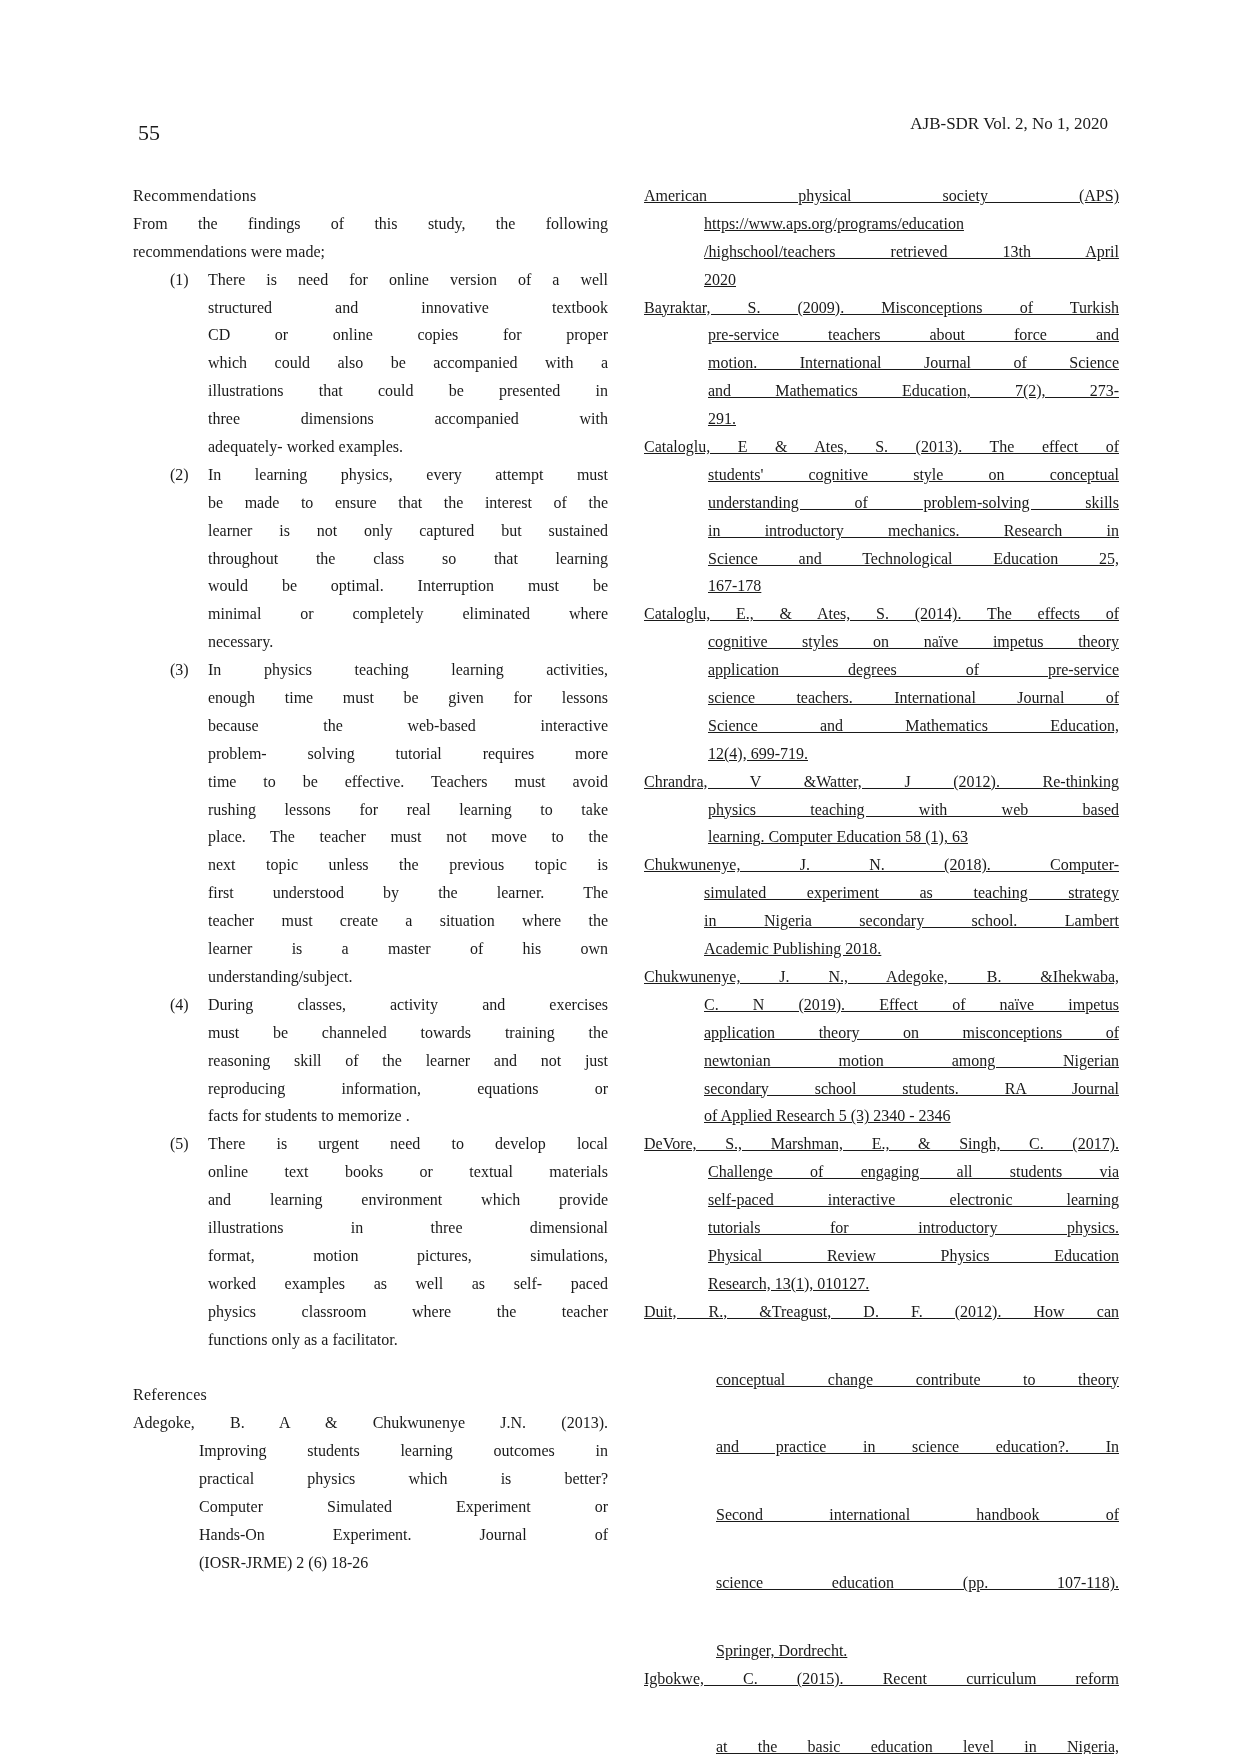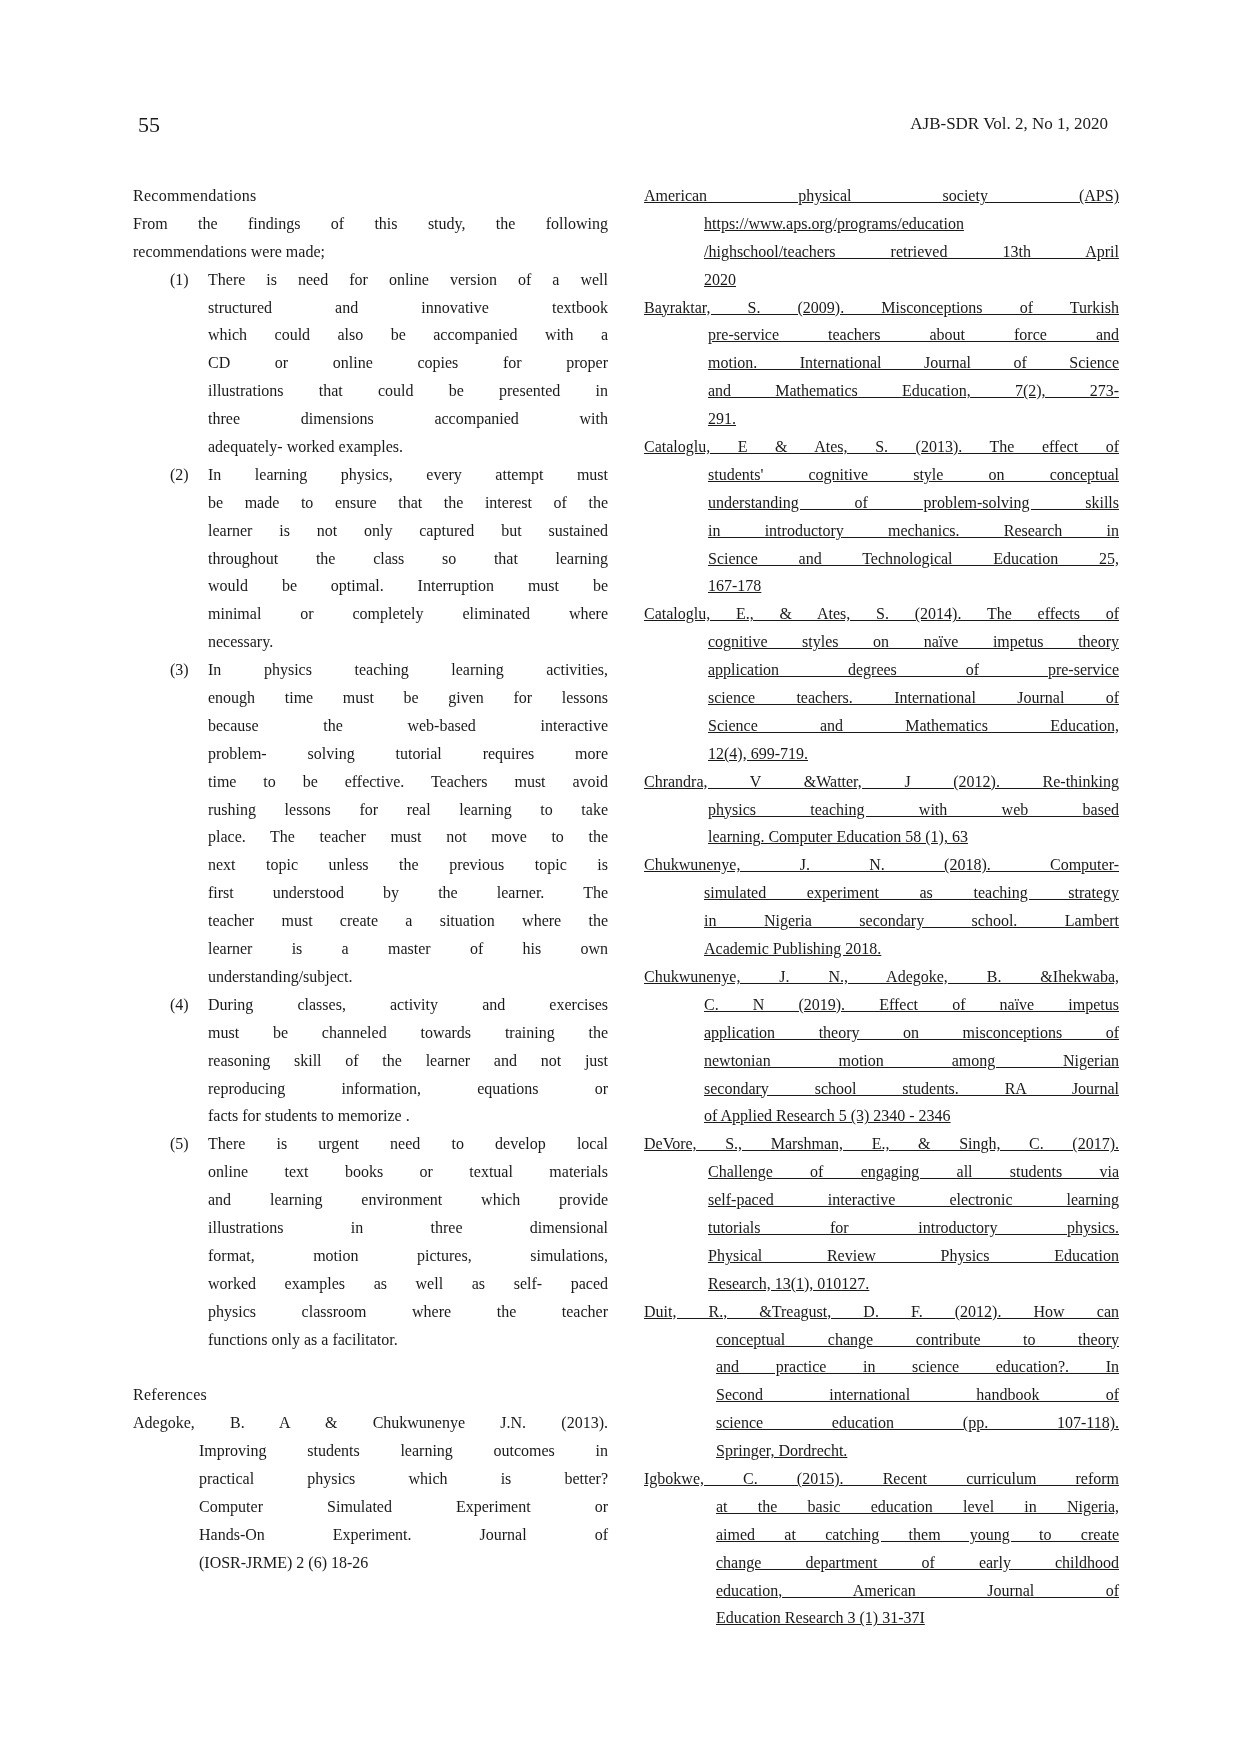--- a/index.html
+++ b/index.html
@@ -2,38 +2,38 @@
 <html><head>
 <meta charset="utf-8">
 <style>
   html, body { margin: 0; padding: 0; background: #ffffff; }
   body {
     width: 1241px; height: 1754px; position: relative; overflow: hidden;
     font-family: "Liberation Serif", "DejaVu Serif", serif;
     color: #1a1a1a;
   }
   .header { position: absolute; top: 112px; left: 0; width: 1241px; height: 30px; }
-  .page-number { position: absolute; left: 138px; top: 0; font-size: 22px; }
+  .page-number { position: absolute; left: 138px; top: 8px; font-size: 22px; }
   .running-head { position: absolute; right: 133px; top: 2px; font-size: 17px; }
   .col { position: absolute; top: 182px; font-size: 16px; }
   .col-left { left: 133px; width: 475px; }
   .col-right { left: 644px; width: 475px; text-decoration: underline; }
   .line {
     height: 27.9px; line-height: 27.9px; white-space: nowrap;
     text-align: justify; text-align-last: justify;
     overflow: visible;
   }
   .line.last { text-align-last: left; }
   .heading { letter-spacing: 0.3px; }
   .item { position: relative; }
   .item-num { position: absolute; left: 37px; top: 0; height: 27.9px; line-height: 27.9px; }
   .item-body { margin-left: 75px; }
   .spacer { height: 27.9px; }
   .ref .hang { margin-left: 64px; }
-  .ref .hang-wide { margin-left: 72px; }
+  .ref .hang-wide { margin-left: 72px; margin-top: 40px; }
   .ref .hang-narrow { margin-left: 60px; }
   .ref .hang-adegoke { margin-left: 66px; }
 </style>
 </head>
 <body>
 
 <div class="header">
   <span class="page-number">55</span>
   <span class="running-head">AJB-SDR Vol. 2, No 1, 2020</span>
 </div>
@@ -42,22 +42,22 @@
   <div class="line last heading">Recommendations</div>
   <div class="line">From the findings of this study, the following</div>
   <div class="line last">recommendations were made;</div>
 
   <div id="rec-items">
       <div class="item">
         <span class="item-num">(1)</span>
         <div class="item-body">
           <div class="line">There is need for online version of a well</div>
           <div class="line">structured and innovative textbook</div>
+          <div class="line">CD or online copies for proper</div>
           <div class="line">which could also be accompanied with a</div>
-          <div class="line">CD or online copies for proper</div>
           <div class="line">illustrations that could be presented in</div>
           <div class="line">three dimensions accompanied with</div>
           <div class="line last">adequately- worked examples.</div>
         </div>
       </div>
       <div class="item">
         <span class="item-num">(2)</span>
         <div class="item-body">
           <div class="line">In learning physics, every attempt must</div>
           <div class="line">be made to ensure that the interest of the</div>

